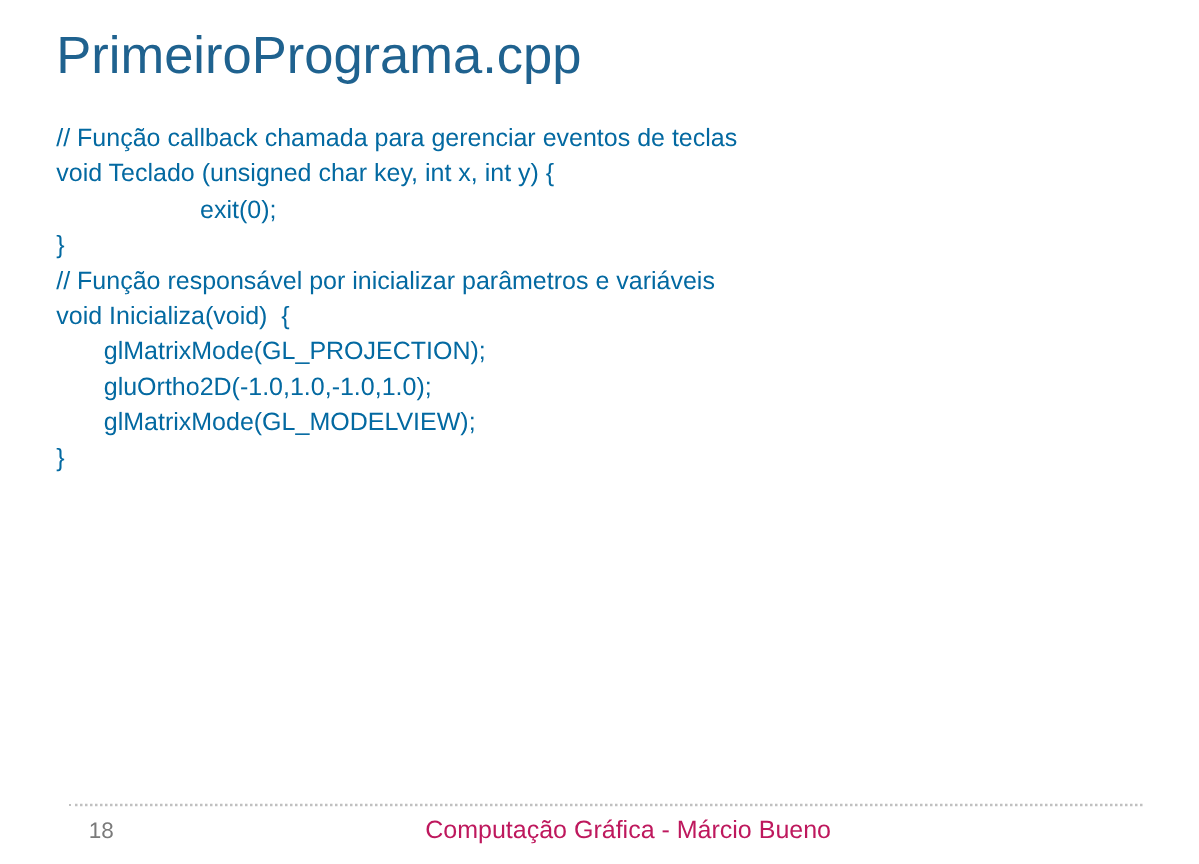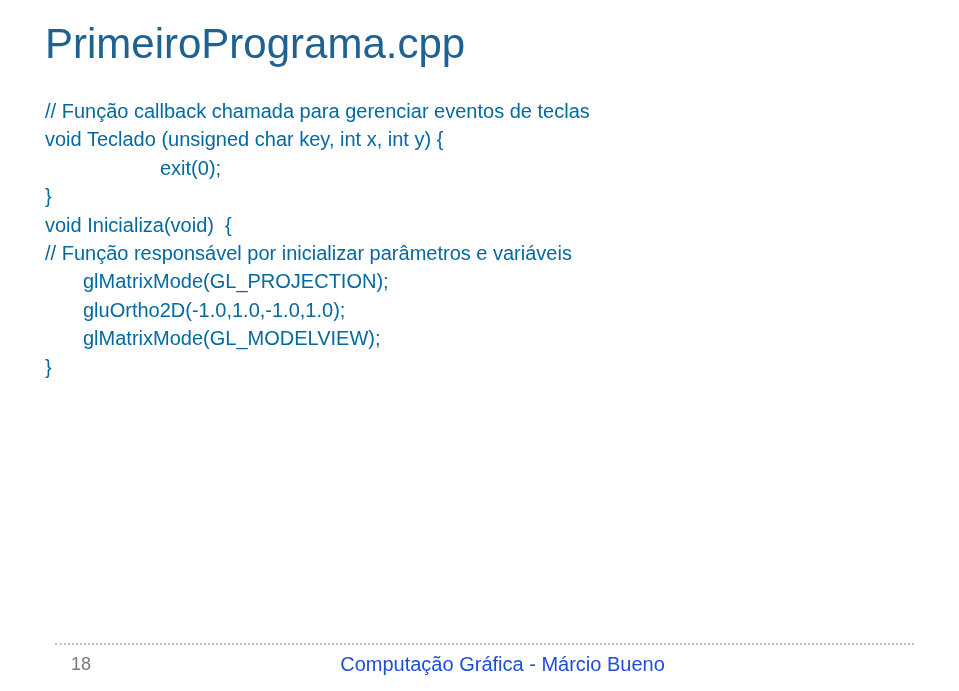--- a/index.html
+++ b/index.html
@@ -53,37 +53,37 @@
       align-items: center;
       font-family: "Trebuchet MS", Arial, sans-serif;
       margin-left: 16px;
     }
     .page-number {
       font-size: 18px;
       color: #7a7a7a;
     }
     .footer-text {
       font-size: 20px;
-      color: #1d4ed8;
+      color: #be185d;
       flex: 1;
       text-align: center;
     }
   </style>
 </head>
 <body>
 
 <div class="title">PrimeiroPrograma.cpp</div>
 
 <div class="code-block">
   <div class="code-line">// Função callback chamada para gerenciar eventos de teclas</div>
   <div class="code-line">void Teclado (unsigned char key, int x, int y) {</div>
   <div class="code-line indent2">exit(0);</div>
   <div class="code-line">}</div>
+  <div class="code-line">// Função responsável por inicializar parâmetros e variáveis</div>
   <div class="code-line">void Inicializa(void)  {</div>
-  <div class="code-line">// Função responsável por inicializar parâmetros e variáveis</div>
   <div class="code-line indent1">glMatrixMode(GL_PROJECTION);</div>
   <div class="code-line indent1">gluOrtho2D(-1.0,1.0,-1.0,1.0);</div>
   <div class="code-line indent1">glMatrixMode(GL_MODELVIEW);</div>
   <div class="code-line">}</div>
 </div>
 
 <div class="footer">
   <div class="footer-divider"></div>
   <div class="footer-content">
     <span class="page-number">18</span>

